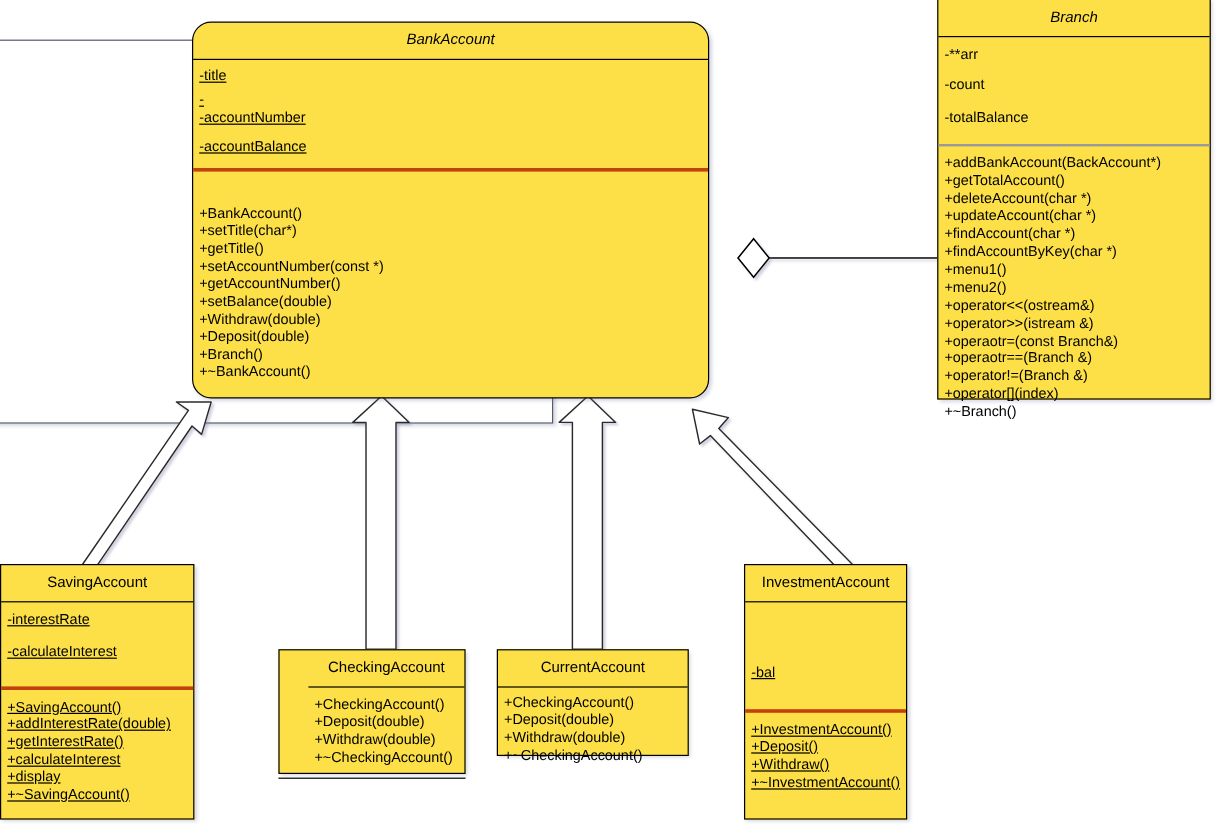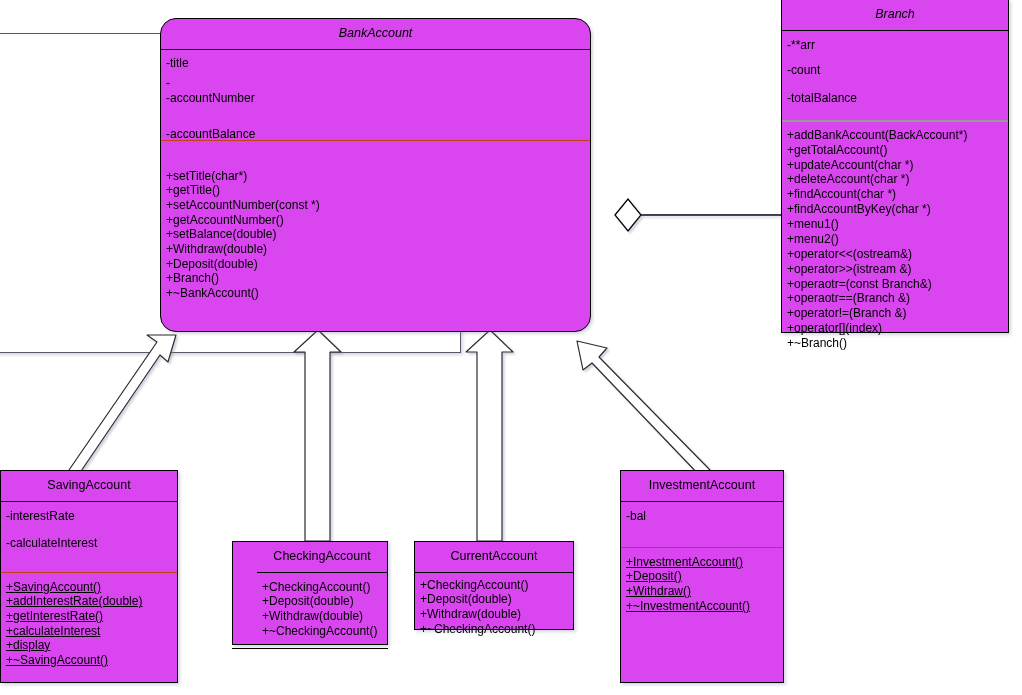--- a/index.html
+++ b/index.html
@@ -26,21 +26,21 @@
     position: absolute;
     left: 0; top: 0;
     width: 1022px;
     height: 695px;
     pointer-events: none;
   }
 
   
   .uml-class {
     position: absolute;
-    background: #d946ef;
+    background: #fde047;
     border: 1px solid #000000;
     box-sizing: border-box;
     box-shadow: 2px 2px 3px rgba(120,125,160,0.30);
   }
 
   .cls-title {
     text-align: center;
     font-size: 12.5px;
     line-height: 1.1;
     padding: 8px 4px 8px 4px;
@@ -51,21 +51,22 @@
 
   .cls-section {
     padding: 6px 4px 6px 5px;
     font-size: 12px;
     line-height: 1.22;
   }
   .cls-section.attrs {
     border-bottom: 2px solid #9a9a9a;
   }
   .cls-section.attrs.thin {
-    border-bottom: 1px solid #c2410c;
+    border-bottom: 3px solid #c2410c;
+    text-decoration: underline;
   }
   .cls-section .row {
     white-space: nowrap;
     overflow: visible;
   }
   .cls-section.spaced .row { margin-bottom: 11px; }
   .cls-section.spaced .row:last-child { margin-bottom: 0; margin-top: 13px; }
   .row.underlined { text-decoration: underline; }
 
   
@@ -118,23 +119,24 @@
       <path d="M 710,470 L 599,357 L 607,348 L 577,341 L 583,370 L 592,363 L 702,478 Z" fill="#ffffff" stroke="#2b2b2b" stroke-width="1.2" stroke-linejoin="round"></path>
     </g>
   </svg>
 
   <div class="uml-class" style="left:160px; top:18px; width:431px; height:314px;border-radius:16px;">
     <div class="cls-title abstract">BankAccount</div>
     <div class="cls-section attrs thin" style="height:78px;">
       <div class="row">-title</div>
       <div class="row" style="margin-top:6px;">-</div>
       <div class="row">-accountNumber</div>
-      <div class="row" style="margin-top:21px;">-accountBalance</div>
+      <div class="row" style="margin-top:9px;">-accountBalance</div>
     </div>
     <div class="cls-section methods" style="padding-top:28px;">
+      <div class="row">+BankAccount()</div>
       <div class="row">+setTitle(char*)</div>
       <div class="row">+getTitle()</div>
       <div class="row">+setAccountNumber(const *)</div>
       <div class="row">+getAccountNumber()</div>
       <div class="row">+setBalance(double)</div>
       <div class="row">+Withdraw(double)</div>
       <div class="row">+Deposit(double)</div>
       <div class="row">+Branch()</div>
       <div class="row">+~BankAccount()</div>
     </div>
@@ -143,37 +145,37 @@
   <div class="uml-class" style="left:781px; top:-1px; width:228px; height:334px;">
     <div class="cls-title abstract">Branch</div>
     <div class="cls-section attrs spaced" style="height:76px; padding-top:7px;">
       <div class="row">-**arr</div>
       <div class="row">-count</div>
       <div class="row">-totalBalance</div>
     </div>
     <div class="cls-section methods" style="padding-top:6px; line-height:1.24;">
       <div class="row">+addBankAccount(BackAccount*)</div>
       <div class="row">+getTotalAccount()</div>
+      <div class="row">+deleteAccount(char *)</div>
       <div class="row">+updateAccount(char *)</div>
-      <div class="row">+deleteAccount(char *)</div>
       <div class="row">+findAccount(char *)</div>
       <div class="row">+findAccountByKey(char *)</div>
       <div class="row">+menu1()</div>
       <div class="row">+menu2()</div>
       <div class="row">+operator&lt;&lt;(ostream&amp;)</div>
       <div class="row">+operator&gt;&gt;(istream &amp;)</div>
       <div class="row">+operaotr=(const Branch&amp;)</div>
       <div class="row">+operaotr==(Branch &amp;)</div>
       <div class="row">+operator!=(Branch &amp;)</div>
       <div class="row">+operator[](index)</div>
       <div class="row">+~Branch()</div>
     </div>
   </div>
 
-  <div class="uml-class" style="left:0px; top:470px; width:178px; height:213px;">
+  <div class="uml-class" style="left:0px; top:470px; width:162px; height:213px;">
     <div class="cls-title">SavingAccount</div>
     <div class="cls-section attrs thin spaced" style="height:57px; padding-top:7px;">
       <div class="row">-interestRate</div>
       <div class="row">-calculateInterest</div>
     </div>
     <div class="cls-section methods" style="padding-top:7px;">
       <div class="row underlined">+SavingAccount()</div>
       <div class="row underlined">+addInterestRate(double)</div>
       <div class="row underlined">+getInterestRate()</div>
       <div class="row underlined">+calculateInterest</div>
@@ -196,23 +198,23 @@
   <div class="uml-class" style="left:414px; top:541px; width:160px; height:89px;">
     <div class="cls-title">CurrentAccount</div>
     <div class="cls-section methods" style="padding-top:5px;">
       <div class="row">+CheckingAccount()</div>
       <div class="row">+Deposit(double)</div>
       <div class="row">+Withdraw(double)</div>
       <div class="row">+~CheckingAccount()</div>
     </div>
   </div>
 
-  <div class="uml-class" style="left:620px; top:470px; width:164px; height:213px;">
+  <div class="uml-class" style="left:620px; top:470px; width:136px; height:213px;">
     <div class="cls-title">InvestmentAccount</div>
-    <div class="cls-section attrs thin" style="height:32px; padding-top:7px;">
+    <div class="cls-section attrs thin" style="height:32px; padding-top:7px;margin-top:44px;">
       <div class="row">-bal</div>
     </div>
     <div class="cls-section methods" style="padding-top:7px;">
       <div class="row underlined">+InvestmentAccount()</div>
       <div class="row underlined">+Deposit()</div>
       <div class="row underlined">+Withdraw()</div>
       <div class="row underlined">+~InvestmentAccount()</div>
     </div>
   </div>
 

